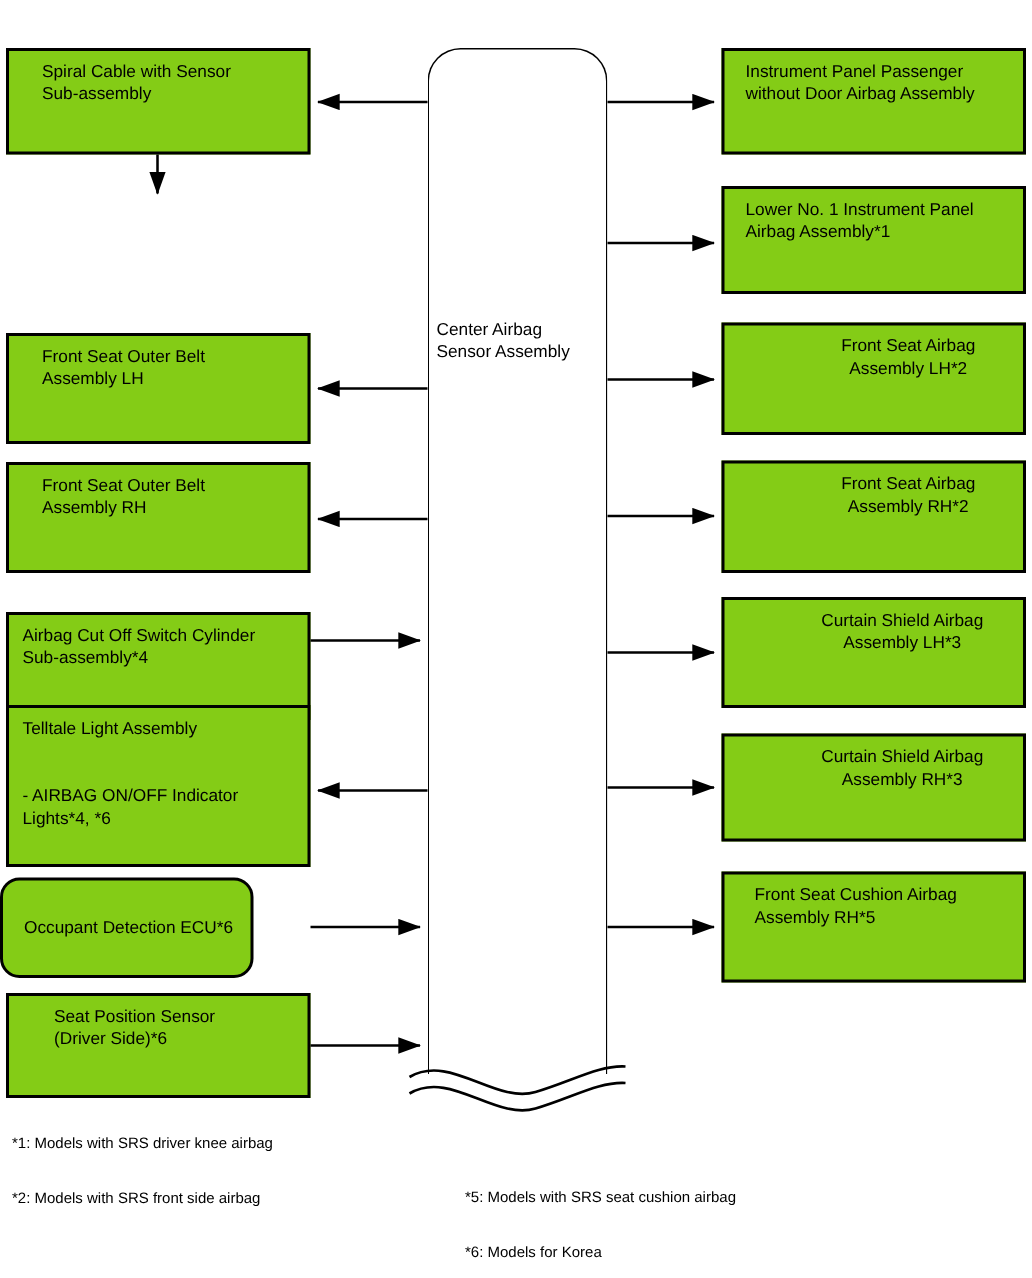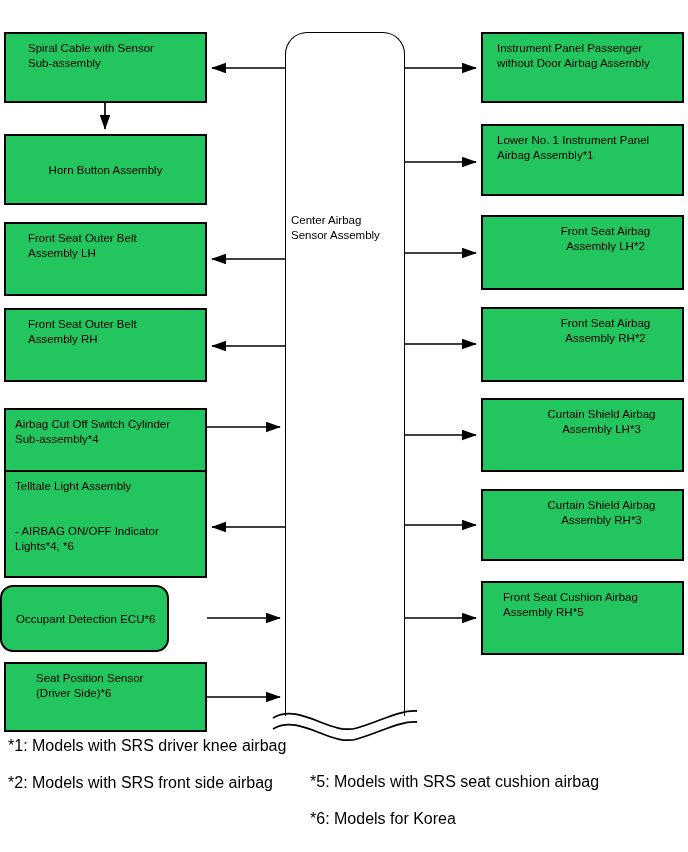--- a/index.html
+++ b/index.html
@@ -11,21 +11,21 @@
     position:relative;
     width:688px;
     height:852px;
     overflow:hidden;
     background:#ffffff;
   }
   .box{
     position:absolute;
     box-sizing:border-box;
     border:2px solid #000000;
-    background:#22c55e;
+    background:#84cc16;
     font-size:11.5px;
     line-height:15px;
     white-space:pre-line;
   }
   .box.rounded{border-radius:13px;}
   .box .txt{
     position:absolute;
     left:0;right:0;
     top:7px;
   }
@@ -50,42 +50,40 @@
     text-align:left;
   }
   svg.overlay{
     position:absolute;
     left:0;top:0;
     width:688px;height:852px;
     pointer-events:none;
   }
   .note{
     position:absolute;
-    font-size:16px;
+    font-size:10px;
     line-height:14px;
     white-space:nowrap;
+    margin-top:17px;
   }
 </style>
 </head>
 <body>
 
 <div id="canvas">
 
   <div class="center-col" style="left:285px;top:32px;width:120px;height:684px;"></div>
   <div class="center-label" style="left:291px;top:213px;width:110px;">Center Airbag
 Sensor Assembly</div>
 
   <div class="box pad-mid" style="left:4px;top:32px;width:203px;height:71px;">
     <div class="txt">Spiral Cable with Sensor
 Sub-assembly</div>
   </div>
 
-  <div class="box" style="left:4px;top:134px;width:203px;height:71px;">
-    <div class="txt" style="top:27px;text-align:center;">Horn Button Assembly</div>
-  </div>
 
   <div class="box pad-mid" style="left:4px;top:222px;width:203px;height:74px;">
     <div class="txt">Front Seat Outer Belt
 Assembly LH</div>
   </div>
 
   <div class="box pad-mid" style="left:4px;top:308px;width:203px;height:74px;">
     <div class="txt">Front Seat Outer Belt
 Assembly RH</div>
   </div>

